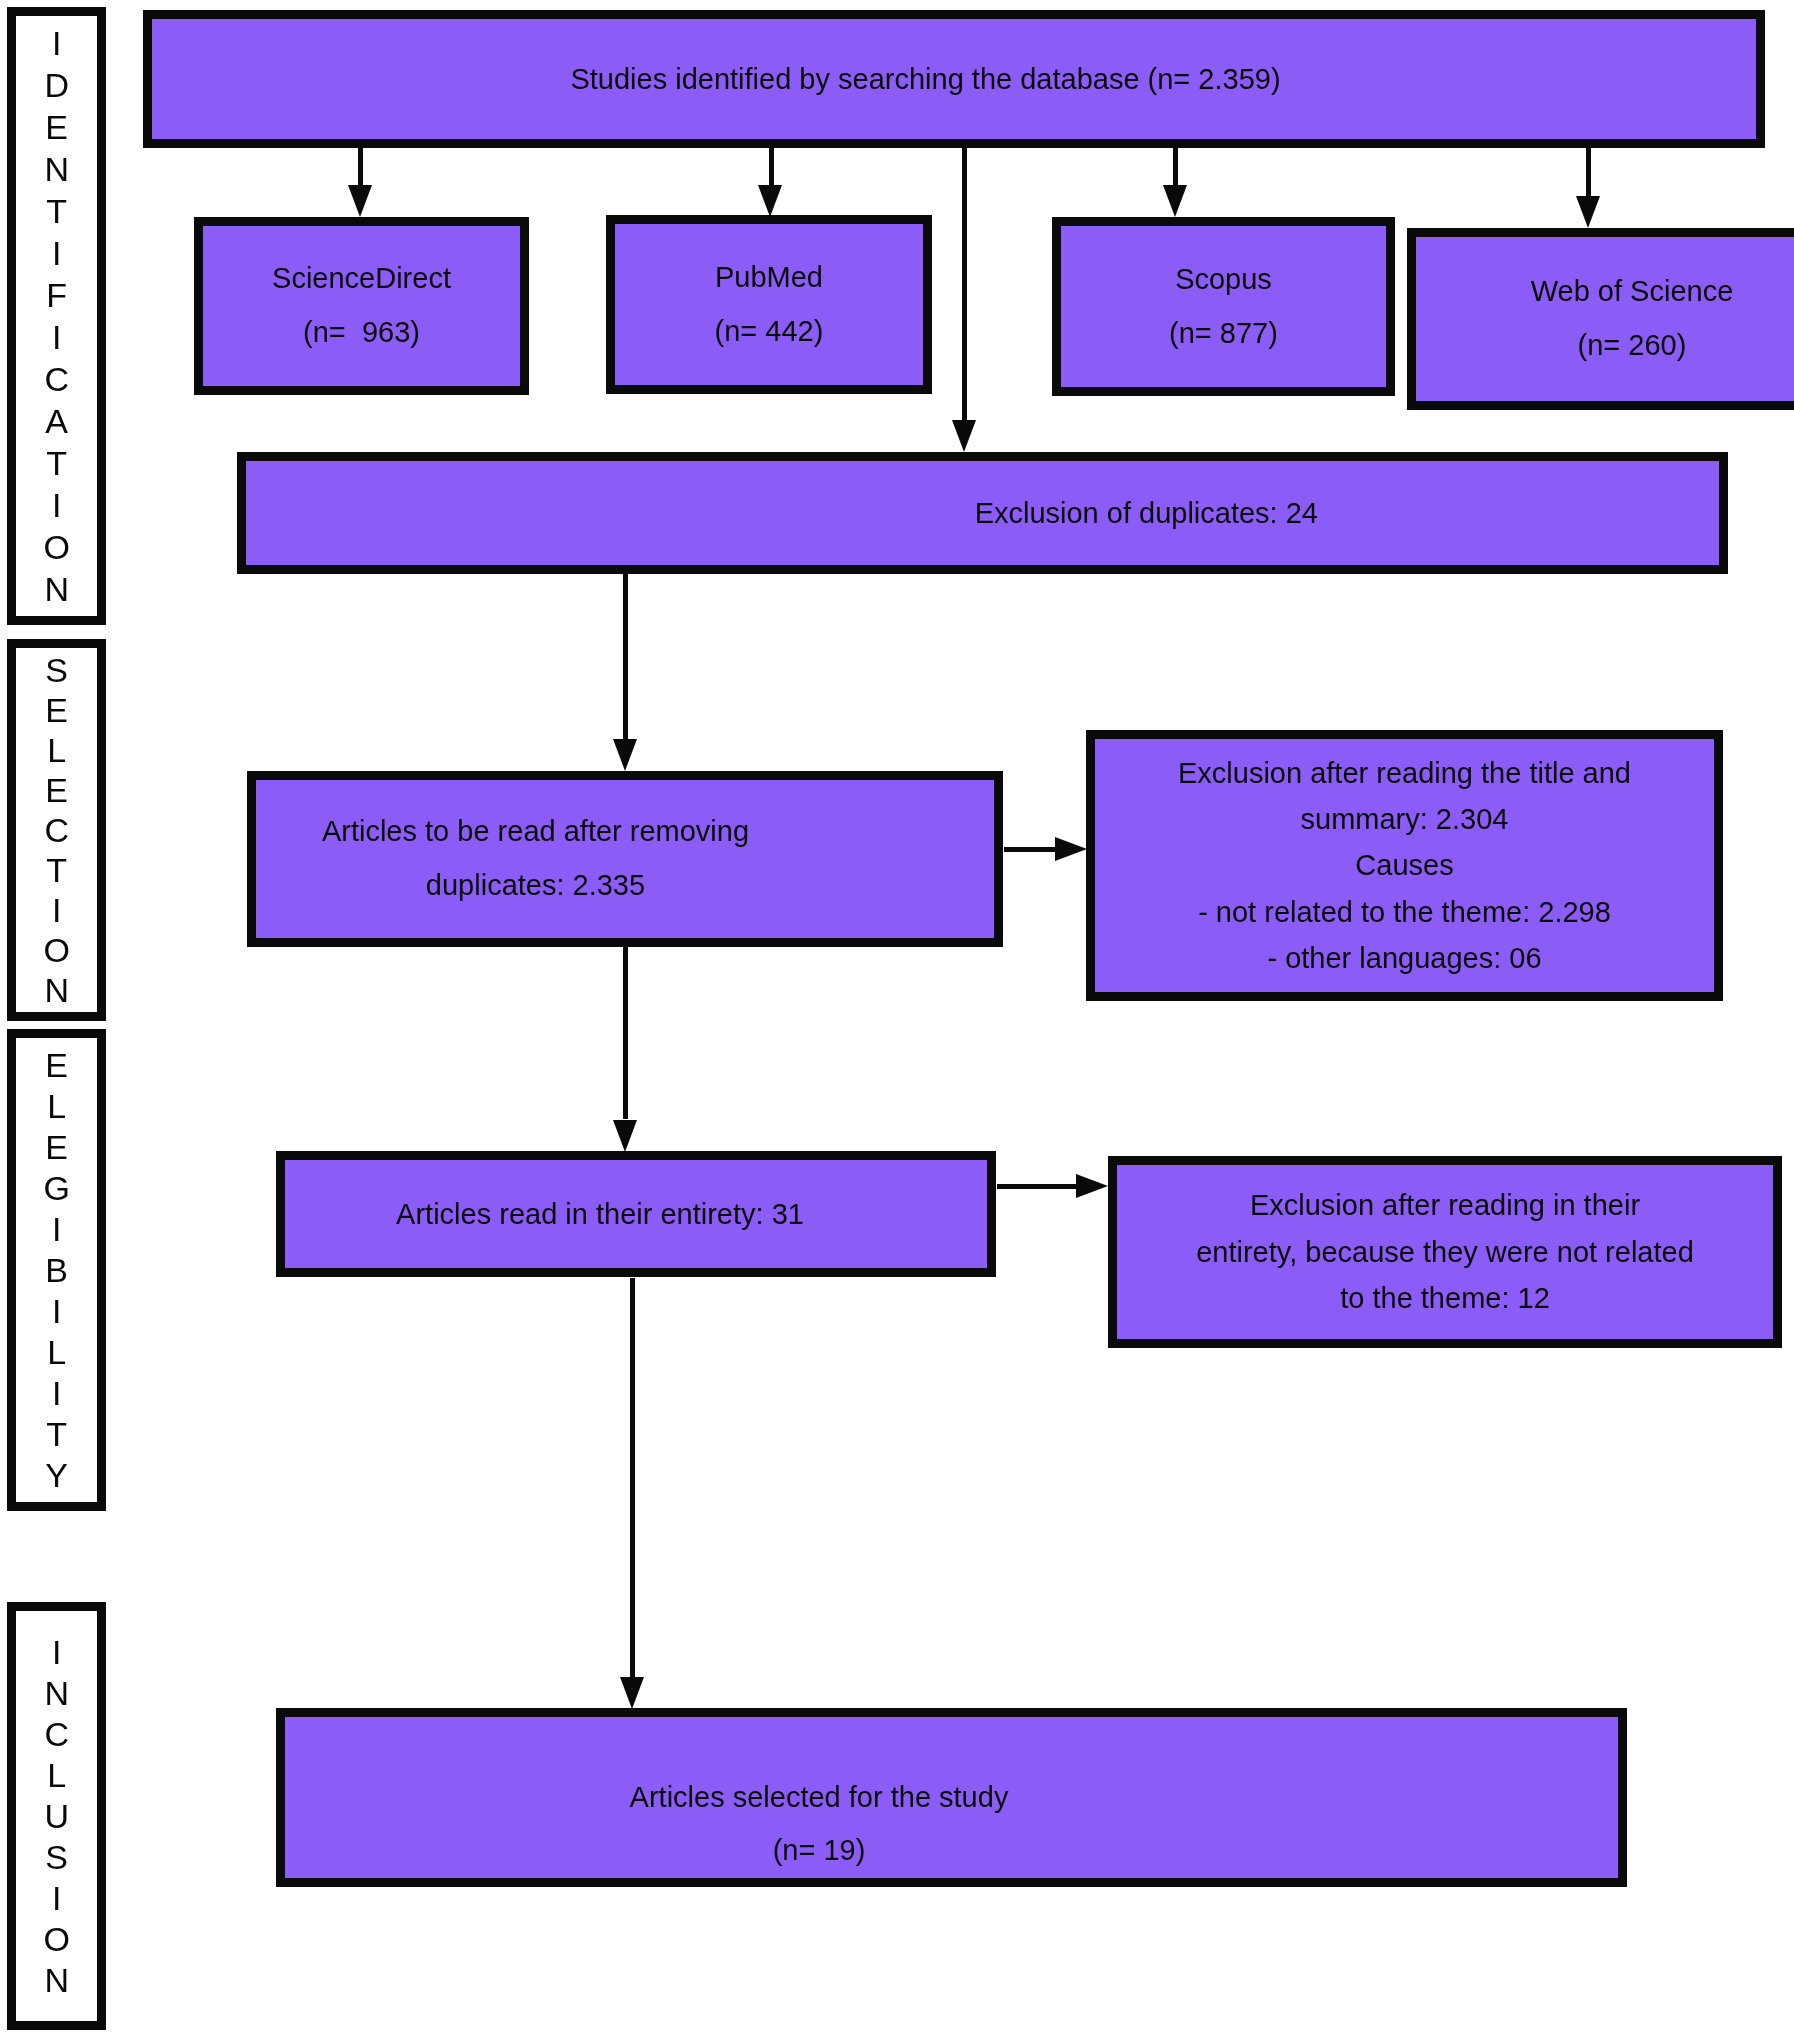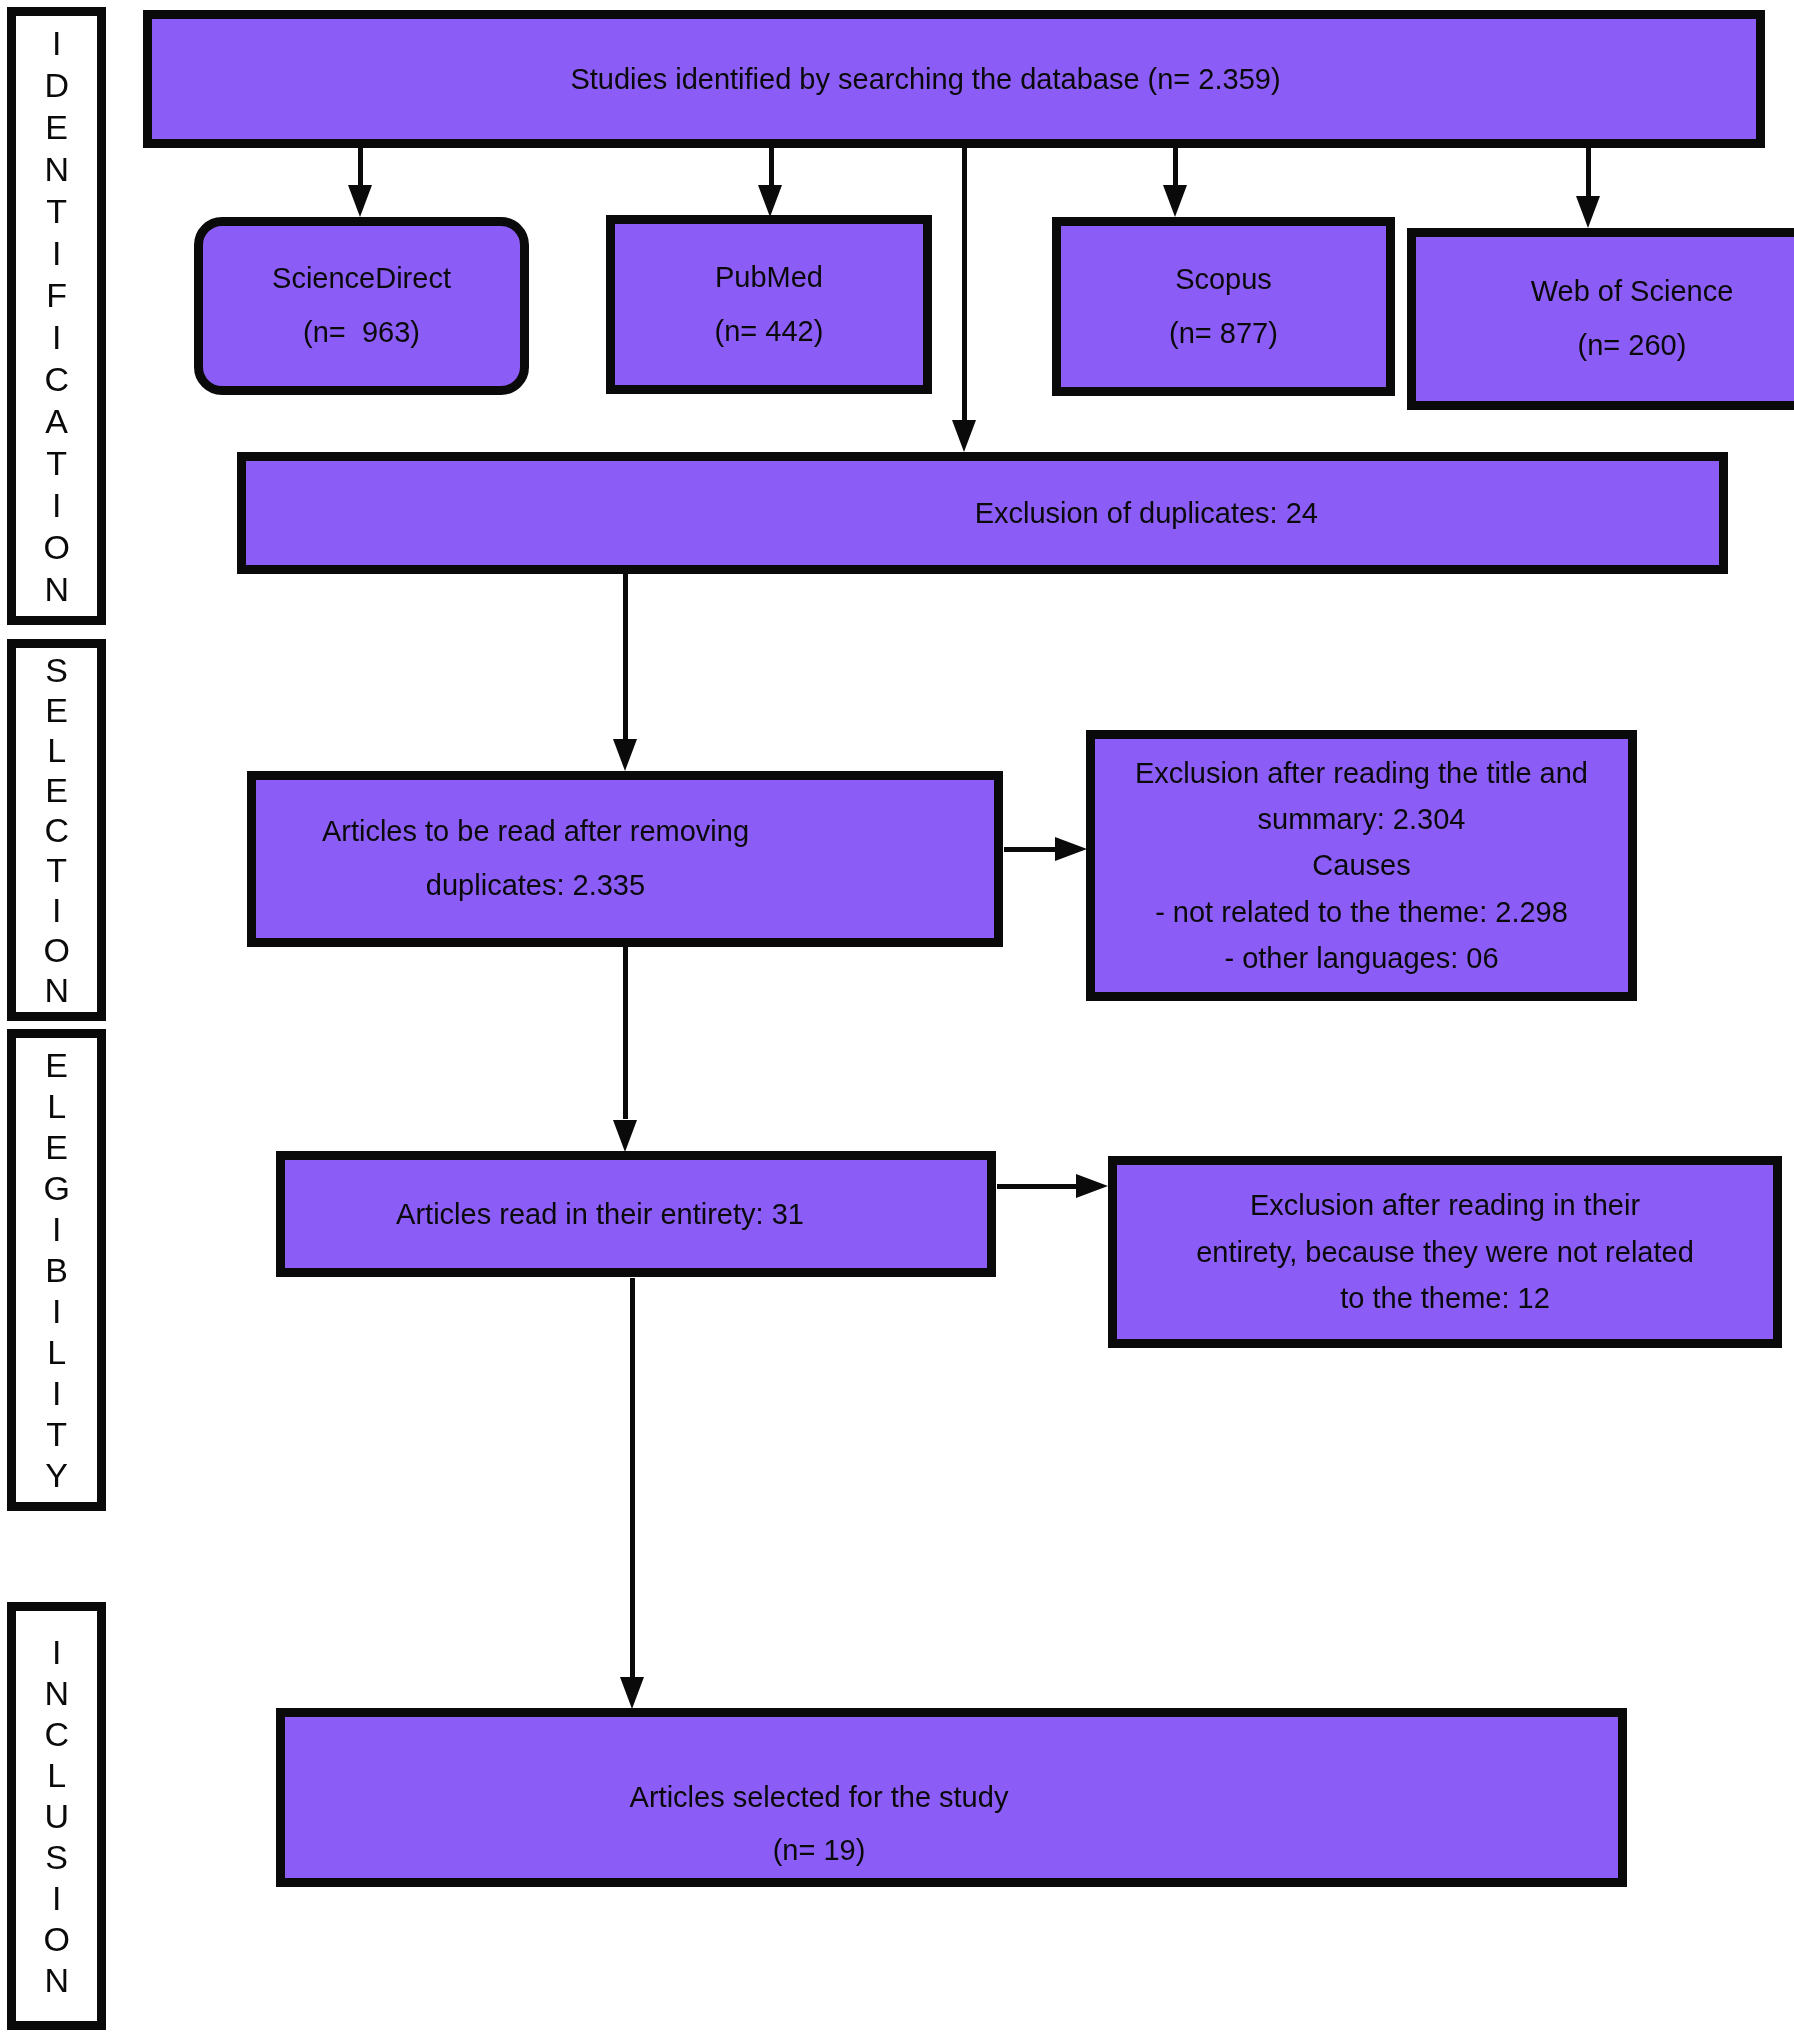--- a/index.html
+++ b/index.html
@@ -77,21 +77,21 @@
 S
 I
 O
 N</span>
   </div>
 
   <div class="box" style="left:143px;top:10px;width:1622px;height:138px;padding-right:57px;">
     <span class="txt">Studies identified by searching the database (n= 2.359)</span>
   </div>
 
-  <div class="box" style="left:194px;top:217px;width:335px;height:178px;flex-direction:column;border-radius:28px;">
+  <div class="box" style="left:194px;top:217px;width:335px;height:178px;flex-direction:column;">
     <span class="txt" style="line-height:1.85;">ScienceDirect</span>
     <span class="txt" style="line-height:1.85;">(n=  963)</span>
   </div>
   <div class="box" style="left:606px;top:215px;width:326px;height:179px;flex-direction:column;">
     <span class="txt" style="line-height:1.85;">PubMed</span>
     <span class="txt" style="line-height:1.85;">(n= 442)</span>
   </div>
   <div class="box" style="left:1052px;top:217px;width:343px;height:179px;flex-direction:column;">
     <span class="txt" style="line-height:1.85;">Scopus</span>
     <span class="txt" style="line-height:1.85;">(n= 877)</span>
@@ -103,21 +103,21 @@
 
   <div class="box" style="left:237px;top:452px;width:1491px;height:122px;padding-right:401px;justify-content:flex-end;">
     <span class="txt">Exclusion of duplicates: 24</span>
   </div>
 
   <div class="box" style="left:247px;top:771px;width:756px;height:176px;padding-right:179px;">
     <span class="txt" style="line-height:1.85;">Articles to be read after removing
 duplicates: 2.335</span>
   </div>
 
-  <div class="box" style="left:1086px;top:730px;width:551px;height:271px;">
+  <div class="box" style="left:1086px;top:730px;width:637px;height:271px;">
     <span class="txt" style="line-height:1.6;">Exclusion after reading the title and
 summary: 2.304
 Causes
 - not related to the theme: 2.298
 - other languages: 06</span>
   </div>
 
   <div class="box" style="left:276px;top:1151px;width:720px;height:126px;padding-right:72px;">
     <span class="txt">Articles read in their entirety: 31</span>
   </div>

